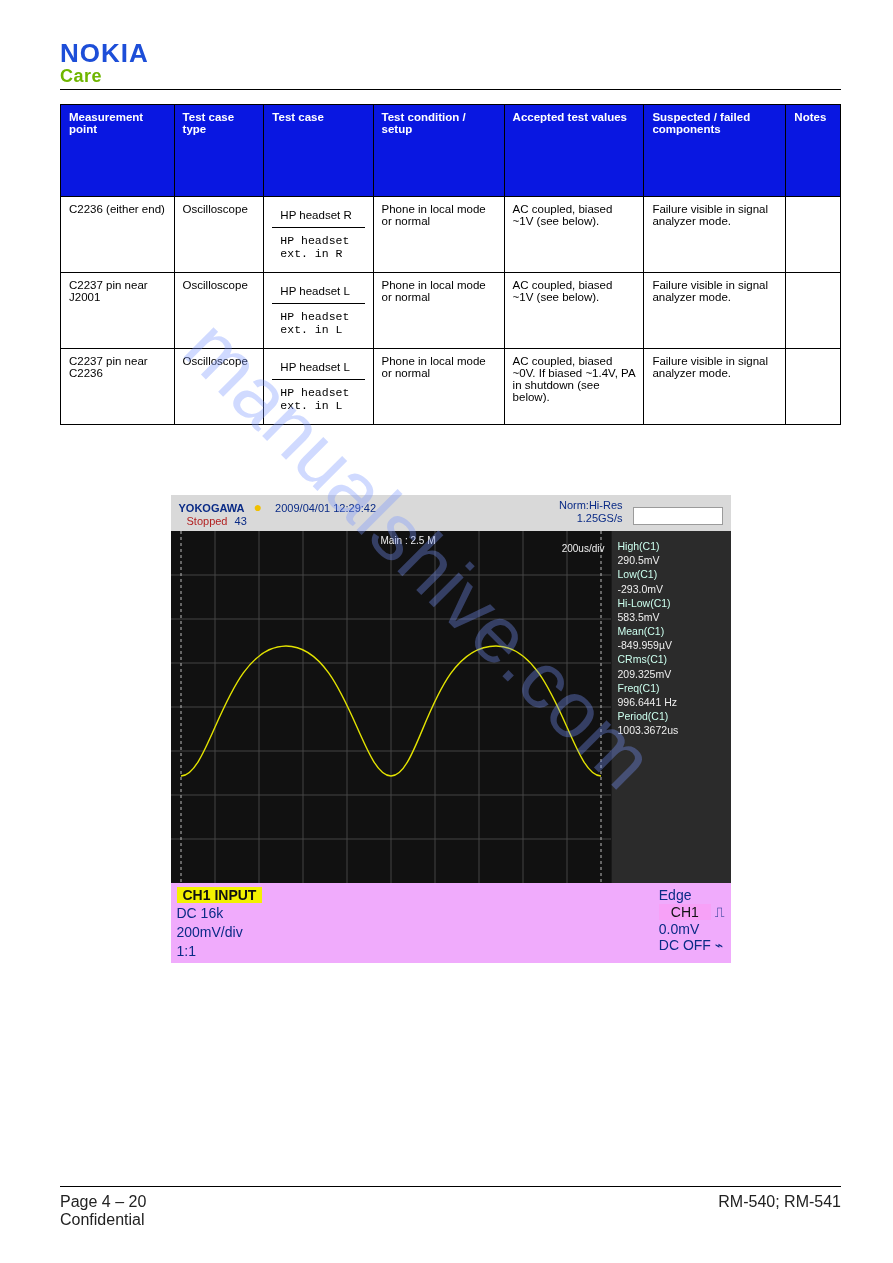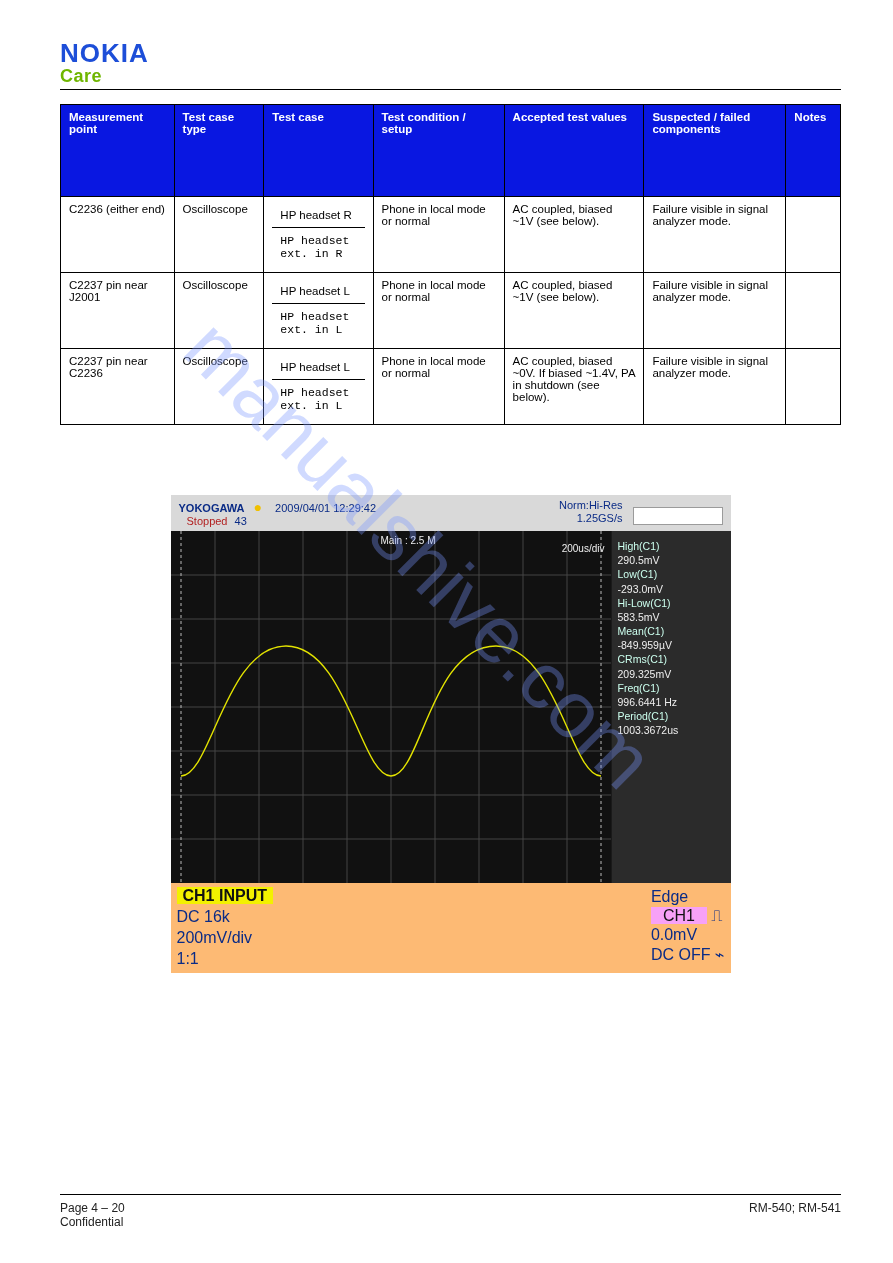--- a/index.html
+++ b/index.html
@@ -40,30 +40,30 @@
   .plot { width:440px; height:352px; background:#111; position:relative; }
   .grid line { stroke:#444; stroke-width:1; }
   .wave { fill:none; stroke:#e3e300; stroke-width:1.4; }
   .vdash { stroke:#bbb; stroke-dasharray:3 3; stroke-width:1; }
   .scale-label { position:absolute; top:12px; right:6px; font-size:10px; color:#eee; }
   .main-label { position:absolute; top:4px; left:210px; font-size:10px; color:#eee; }
 
   .meas { width:120px; padding:8px 6px; font-size:10.5px; color:#eee; line-height:1.35; background:#2b2b2b; border-left:1px solid #1a1a1a; }
   .meas .hdr { color:#cfe; }
 
-  .scope-bottom { display:flex; padding:4px 6px; background:#fdba74; font-size:16px; }
+  .scope-bottom { display:flex; padding:4px 6px; background:#f0abfc; font-size:14px; }
   .ch1box { background:#f3f100; color:#111; padding:0 6px; font-weight:700; }
   .cfg { color:#0a2b86; line-height:1.2; margin-top:2px; }
   .right-bot { margin-left:auto; text-align:left; color:#0a2b86; line-height:1.2; }
   .ch1pink { background:#f7a1f7; color:#111; padding:0 12px; }
   .slope { color:#0a2b86; }
 
   .footer { position:absolute; bottom:34px; left:60px; right:52px; }
   .footer-hr { border:0; border-top:1px solid #000; margin-bottom:6px; }
-  .footer-line { display:flex; font-size:12px; color:#222;gap:20px; }
+  .footer-line { display:flex; font-size:16px; color:#222;gap:20px; }
   .footer-line .right { margin-left:auto; }
 
   
   .wm { position:absolute; left:50%; top:46%; transform:translate(-50%,-50%) rotate(45deg); pointer-events:none; }
   .wm svg text { fill:rgba(120,150,255,0.35); font-size:80px; font-family:Arial,sans-serif; font-weight:400; }
 </style>
 </head>
 <body>
 <div class="page">
 

